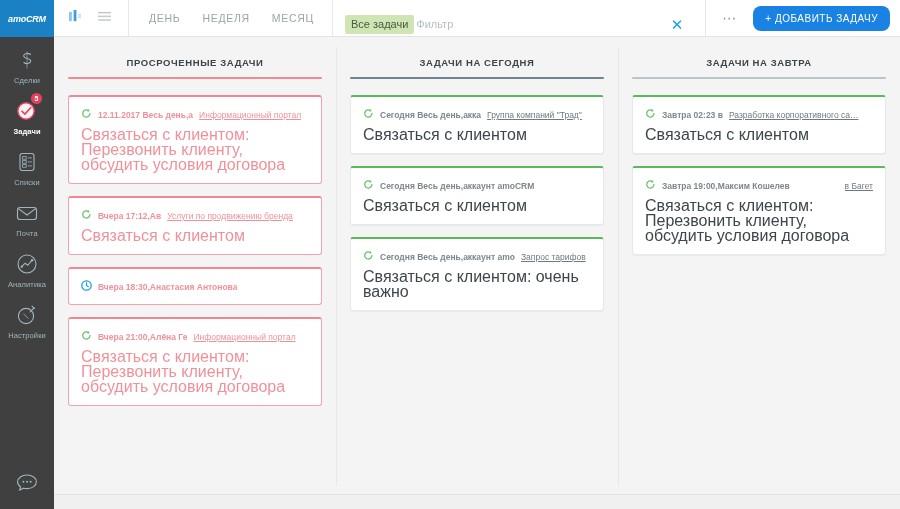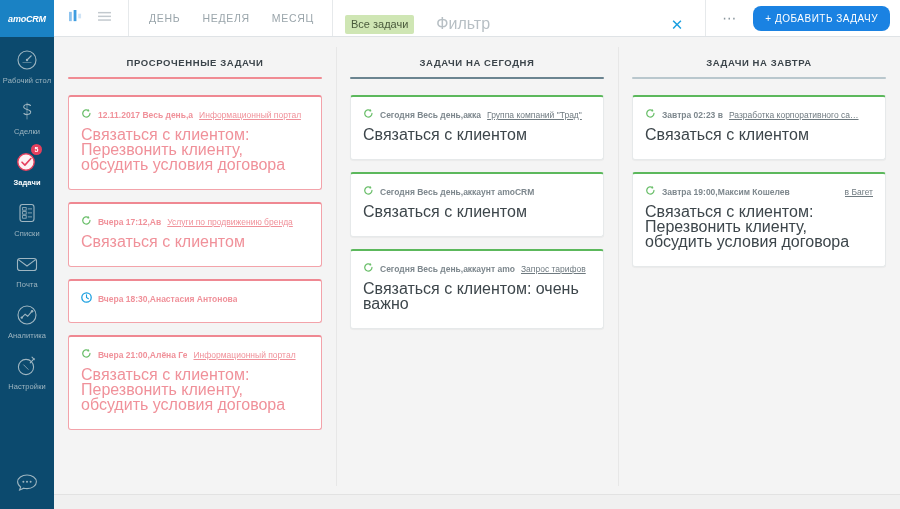--- a/index.html
+++ b/index.html
@@ -20,21 +20,21 @@
     height: 509px;
     display: flex;
     background: #f4f4f4;
   }
 
   
   .sidebar {
     width: 54px;
     min-width: 54px;
     height: 509px;
-    background: #0c4a6e;
+    background: #404040;
     display: flex;
     flex-direction: column;
     align-items: center;
     box-sizing: border-box;
     position: relative;
     z-index: 5;
   }
   .sb-logo {
     width: 54px;
     height: 37px;
@@ -143,34 +143,34 @@
     color: #9aa5ab;
     cursor: pointer;
     white-space: nowrap;
   }
   .hdr-filter {
     flex: 1 1 auto;
     display: flex;
     align-items: center;
     padding: 12px 10px 0 12px;
     min-width: 0;
-    gap: 20px;
+    gap: 0;
   }
   .chip {
     background: #cfe6b4;
     color: #4a5a3c;
     font-size: 11px;
     padding: 3px 6px 4px 6px;
     border-radius: 2px;
     white-space: nowrap;
   }
   .filter-input {
     border: none;
     outline: none;
-    font-size: 16px;
+    font-size: 11px;
     color: #444;
     flex: 1 1 auto;
     font-family: "Liberation Sans", sans-serif;
     min-width: 0;
     background: transparent;
   }
   .filter-input::placeholder { color: #b7bfc4; }
   .clear-x {
     color: #1a9fe0;
     font-size: 15px;
@@ -246,21 +246,21 @@
   .rule-overdue { background: #f08b93; }
   .rule-today   { background: #6b8490; }
   .rule-tomorrow{ background: #b9c7cd; }
 
   
   .card {
     background: #ffffff;
     border-radius: 3px;
     box-sizing: border-box;
     margin-bottom: 12px;
-    padding: 10px 12px 17px 12px;
+    padding: 10px 12px 11px 12px;
     position: relative;
   }
   .card.overdue {
     border: 1px solid #f3a3aa;
     border-top: 2px solid #ef8892;
   }
   .card.ok {
     border: 1px solid #e6e9ea;
     border-top: 2px solid #5cb85c;
     box-shadow: 0 1px 1px rgba(0,0,0,0.04);
@@ -324,29 +324,20 @@
 </head>
 <body>
 
 <div id="app">
 
   <div class="sidebar">
     <div class="sb-logo">
       <span>amoCRM</span>
     </div>
     <div id="sb-items">
-        <div class="sb-item">
-          <span class="sb-icon"><svg viewBox="0 0 28 28" width="28" height="28">
-              <circle cx="14" cy="14" r="9" fill="none" stroke="#9fb6c1" stroke-width="1.1"></circle>
-              <path d="M14 14 L18.5 9.5" stroke="#9fb6c1" stroke-width="1.1" fill="none"></path>
-              <circle cx="14" cy="14" r="1.2" fill="#9fb6c1"></circle>
-              <path d="M9.5 16.5h9" stroke="#9fb6c1" stroke-width="0.7" opacity=".7"></path>
-            </svg></span>
-          <span class="sb-label">Рабочий стол</span>
-        </div>
         <div class="sb-item">
           <span class="sb-icon"><svg viewBox="0 0 28 28" width="28" height="28">
               <path d="M17.5 8.5c-1.6-1.4-5.5-1.6-6.6.4-1 1.9 1.2 3 3.3 3.6 2.1.6 4.2 1.6 3.3 3.6-1 2-5 1.8-6.6.4" fill="none" stroke="#9fb6c1" stroke-width="1.1" stroke-linecap="round"></path>
               <path d="M14 5.6v16.8" stroke="#9fb6c1" stroke-width="0.8" opacity=".8"></path>
             </svg></span>
           <span class="sb-label">Сделки</span>
         </div>
         <div class="sb-item active">
           <span class="sb-badge">5</span>
           <span class="sb-icon"><svg viewBox="0 0 28 28" width="28" height="28">

